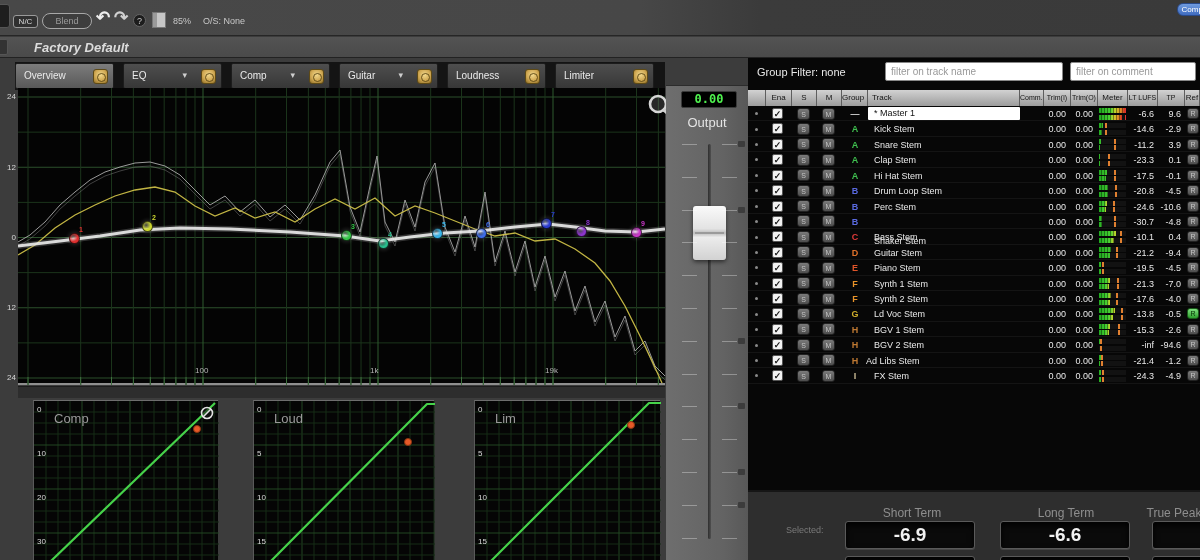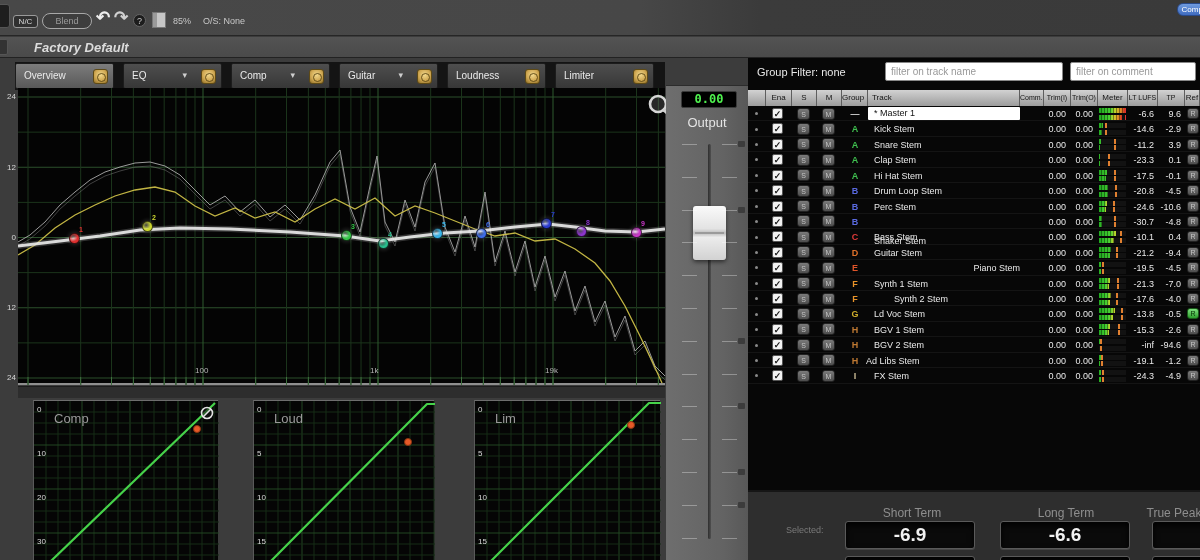--- a/index.html
+++ b/index.html
@@ -683,21 +683,21 @@
           <div class="num" style="left: 380px; width: 26px; top: 3px;">-21.2</div>
           <div class="num" style="left: 410px; width: 23px; top: 3px;">-9.4</div>
           <div class="ref-btn" style="left: 439px; top: 2px;">R</div>
         </div>
         <div class="tbl-row" style="top: 202.2px; height: 15.42px;">
           <div class="row-dot" style="top: 6.21px;"></div>
           <div class="chk" style="left: 24px; top: 2px;">✓</div>
           <div class="sm-btn" style="left: 49px; top: 1.5px;">S</div>
           <div class="sm-btn" style="left: 74px; top: 1.5px;">M</div>
           <div class="grp" style="left: 97px; top: 3px; color: rgb(224, 85, 42);">E</div>
-          <div class="trk" style="left: 120px; width: 152px; top: 3px; padding-left: 6px; text-align: right;">Piano Stem</div>
+          <div class="trk" style="left: 120px; width: 152px; top: 3px; padding-left: 6px;">Piano Stem</div>
           <div class="num" style="left: 296px; width: 22px; top: 3px;">0.00</div>
           <div class="num" style="left: 323px; width: 22px; top: 3px;">0.00</div>
           <div class="meter-bar" style="left: 351px; top: 2px; width: 27px;">
             <div class="meter-fill" style="width: 8%; background: repeating-linear-gradient(90deg, rgba(0, 0, 0, 0) 0px, rgba(0, 0, 0, 0) 2px, rgba(0, 0, 0, 0.4) 2px, rgba(0, 0, 0, 0.4) 3px), linear-gradient(90deg, rgb(31, 168, 31), rgb(63, 196, 47));"></div>
             <div class="meter-peak" style="left: 10%; background: rgb(224, 128, 48);"></div>
           </div>
           <div class="meter-bar" style="left: 351px; top: 8.5px; width: 27px;">
             <div class="meter-fill" style="width: 7.2%; background: repeating-linear-gradient(90deg, rgba(0, 0, 0, 0) 0px, rgba(0, 0, 0, 0) 2px, rgba(0, 0, 0, 0.4) 2px, rgba(0, 0, 0, 0.4) 3px), linear-gradient(90deg, rgb(31, 168, 31), rgb(63, 196, 47));"></div>
             <div class="meter-peak" style="left: 10%; background: rgb(224, 128, 48);"></div>
           </div>
@@ -725,21 +725,21 @@
           <div class="num" style="left: 380px; width: 26px; top: 3px;">-21.3</div>
           <div class="num" style="left: 410px; width: 23px; top: 3px;">-7.0</div>
           <div class="ref-btn" style="left: 439px; top: 2px;">R</div>
         </div>
         <div class="tbl-row" style="top: 233.04px; height: 15.42px;">
           <div class="row-dot" style="top: 6.21px;"></div>
           <div class="chk" style="left: 24px; top: 2px;">✓</div>
           <div class="sm-btn" style="left: 49px; top: 1.5px;">S</div>
           <div class="sm-btn" style="left: 74px; top: 1.5px;">M</div>
           <div class="grp" style="left: 97px; top: 3px; color: rgb(232, 147, 42);">F</div>
-          <div class="trk" style="left: 120px; width: 152px; top: 3px; padding-left: 6px; margin-left: 20px;">Synth 2 Stem</div>
+          <div class="trk" style="left: 120px; width: 152px; top: 3px; padding-left: 6px;">Synth 2 Stem</div>
           <div class="num" style="left: 296px; width: 22px; top: 3px;">0.00</div>
           <div class="num" style="left: 323px; width: 22px; top: 3px;">0.00</div>
           <div class="meter-bar" style="left: 351px; top: 2px; width: 27px;">
             <div class="meter-fill" style="width: 45%; background: repeating-linear-gradient(90deg, rgba(0, 0, 0, 0) 0px, rgba(0, 0, 0, 0) 2px, rgba(0, 0, 0, 0.4) 2px, rgba(0, 0, 0, 0.4) 3px), linear-gradient(90deg, rgb(31, 168, 31), rgb(70, 210, 50) 68%, rgb(201, 210, 42) 100%);"></div>
             <div class="meter-peak" style="left: 62%; background: rgb(224, 128, 48);"></div>
           </div>
           <div class="meter-bar" style="left: 351px; top: 8.5px; width: 27px;">
             <div class="meter-fill" style="width: 40.5%; background: repeating-linear-gradient(90deg, rgba(0, 0, 0, 0) 0px, rgba(0, 0, 0, 0) 2px, rgba(0, 0, 0, 0.4) 2px, rgba(0, 0, 0, 0.4) 3px), linear-gradient(90deg, rgb(31, 168, 31), rgb(70, 210, 50) 68%, rgb(201, 210, 42) 100%);"></div>
             <div class="meter-peak" style="left: 62%; background: rgb(224, 128, 48);"></div>
           </div>
@@ -820,21 +820,21 @@
           <div class="num" style="left: 296px; width: 22px; top: 3px;">0.00</div>
           <div class="num" style="left: 323px; width: 22px; top: 3px;">0.00</div>
           <div class="meter-bar" style="left: 351px; top: 2px; width: 27px;">
             <div class="meter-fill" style="width: 6%; background: repeating-linear-gradient(90deg, rgba(0, 0, 0, 0) 0px, rgba(0, 0, 0, 0) 2px, rgba(0, 0, 0, 0.4) 2px, rgba(0, 0, 0, 0.4) 3px), linear-gradient(90deg, rgb(31, 168, 31), rgb(63, 196, 47));"></div>
             <div class="meter-peak" style="left: 8%; background: rgb(224, 128, 48);"></div>
           </div>
           <div class="meter-bar" style="left: 351px; top: 8.5px; width: 27px;">
             <div class="meter-fill" style="width: 5.4%; background: repeating-linear-gradient(90deg, rgba(0, 0, 0, 0) 0px, rgba(0, 0, 0, 0) 2px, rgba(0, 0, 0, 0.4) 2px, rgba(0, 0, 0, 0.4) 3px), linear-gradient(90deg, rgb(31, 168, 31), rgb(63, 196, 47));"></div>
             <div class="meter-peak" style="left: 8%; background: rgb(224, 128, 48);"></div>
           </div>
-          <div class="num" style="left: 380px; width: 26px; top: 3px;">-19.1</div>
+          <div class="num" style="left: 380px; width: 26px; top: 3px;">-21.4</div>
           <div class="num" style="left: 410px; width: 23px; top: 3px;">-1.2</div>
           <div class="ref-btn" style="left: 439px; top: 2px;">R</div>
         </div>
         <div class="tbl-row" style="top: 310.14px; height: 15.42px;">
           <div class="row-dot" style="top: 6.21px;"></div>
           <div class="chk" style="left: 24px; top: 2px;">✓</div>
           <div class="sm-btn" style="left: 49px; top: 1.5px;">S</div>
           <div class="sm-btn" style="left: 74px; top: 1.5px;">M</div>
           <div class="grp" style="left: 97px; top: 3px; color: rgb(205, 189, 150);">I</div>
           <div class="trk" style="left: 120px; width: 152px; top: 3px; padding-left: 6px;">FX Stem</div>

